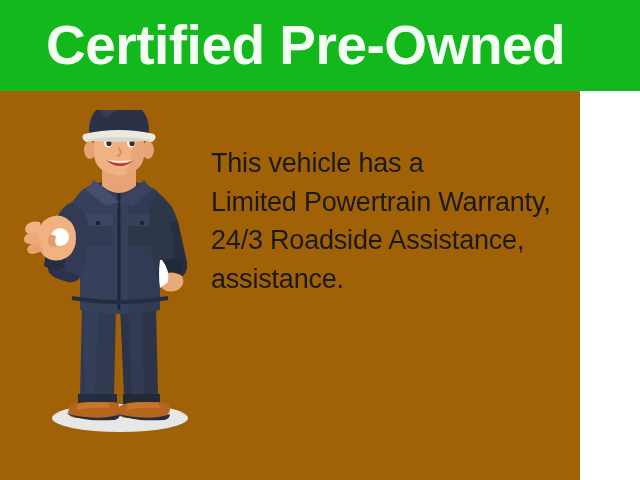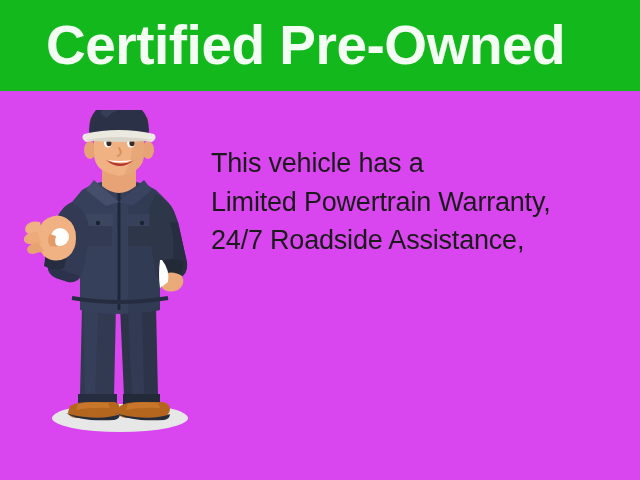--- a/index.html
+++ b/index.html
@@ -10,23 +10,23 @@
   body {
     width: 640px;
     height: 480px;
     font-family: "Liberation Sans", sans-serif;
     overflow: hidden;
     position: relative;
   }
 
   #page {
     position: relative;
-    width: 640px;
+    width: 580px;
     height: 480px;
-    background: #d946ef;
+    background: #a16207;
   }
 
   
   #banner {
     position: absolute;
     left: 0;
     top: 0;
     width: 640px;
     height: 91px;
     background: #13b81c;
@@ -189,16 +189,17 @@
       <path d="M79 20 Q80 -8 109 -8 Q138 -8 139 20 Q139 26 133 26 L85 26 Q79 26 79 20 Z" fill="#2b3248"></path>
       <path d="M90 2 Q104 -6 120 -3 Q106 -2 96 8 Z" fill="#3a425c" opacity="0.8"></path>
       <path d="M74 24 Q109 16 144 24 Q148 28 142 32 Q109 26 76 32 Q70 28 74 24 Z" fill="#ece9e1"></path>
       <path d="M74 30 Q109 24 144 30 Q109 34 74 30 Z" fill="#d9d5cb"></path>
     </svg>
   </div>
 
   <div id="copy-block">
     <div class="copy-line">This vehicle has a</div>
     <div class="copy-line">Limited Powertrain Warranty,</div>
-    <div class="copy-line">24/7 Roadside Assistance,</div>
+    <div class="copy-line">24/3 Roadside Assistance,</div>
+    <div class="copy-line">assistance.</div>
   </div>
 
 </div>
 
 </body></html>

